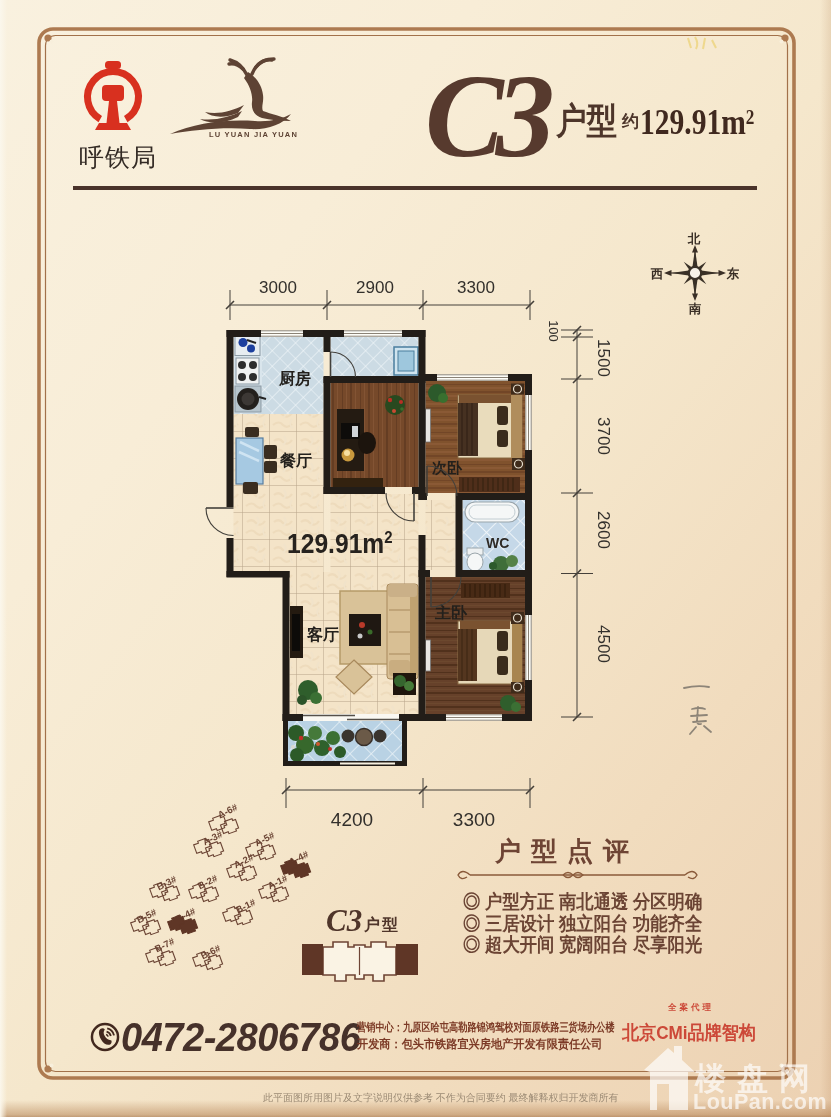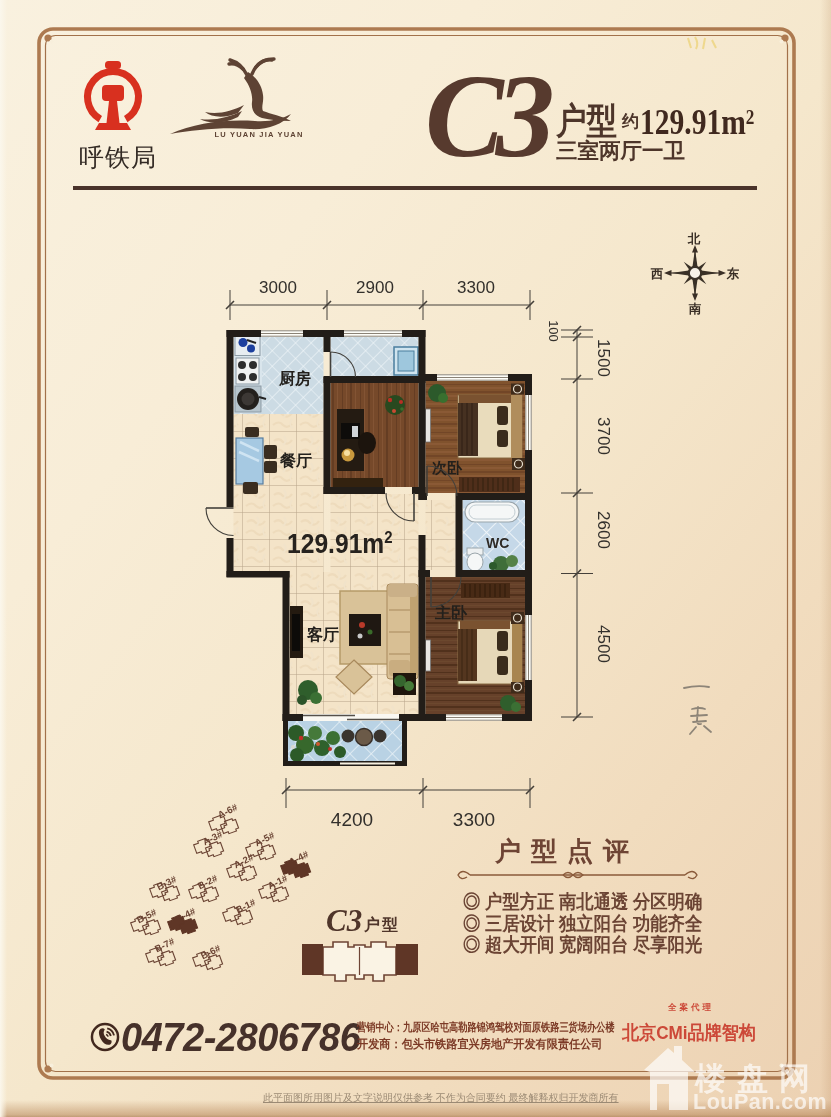--- a/index.html
+++ b/index.html
@@ -57,32 +57,31 @@
       <path d="M10,84 C35,73 65,69 95,71 C110,72 122,69 131,64 C123,75 106,80 90,79 C62,77 34,80 10,84 Z"></path>
     </g>
     <g fill="none" stroke="#5e4334" stroke-width="3.4" stroke-linecap="round">
       <path d="M87,25 C83,17 77,12 70,10"></path>
       <path d="M83,19 C79,15 74,13 69,14"></path>
       <path d="M92,24 C96,14 104,9 114,9"></path>
       <path d="M96,17 C100,12 106,9 112,10"></path>
     </g>
   </svg>
 
-  <div class="abs" style="left:209px;top:130px;width:100px;font-size:7.5px;font-weight:bold;color:#5e4334;letter-spacing:1.2px;text-align:center;">LU YUAN JIA YUAN</div>
+  <div class="abs" style="left:209px;top:130px;width:100px;font-size:7.5px;font-weight:bold;color:#5e4334;letter-spacing:1.2px;">LU YUAN JIA YUAN</div>
 
 
   <div class="abs" style="left:425px;top:58px;width:150px;height:130px;font-family:'Liberation Serif',serif;font-style:italic;font-weight:bold;font-size:118px;line-height:118px;letter-spacing:-8px;color:#573a2e;">C3</div>
 
   <div class="abs" style="left:556px;top:97px;font-size:36px;font-weight:bold;color:#4d352a;white-space:nowrap;transform:scaleX(.85);transform-origin:left top;">户型</div>
 
   <div class="abs" style="left:622px;top:110px;font-size:17px;font-weight:bold;color:#4d352a;">约</div>
 
   <div class="abs" style="left:640px;top:99px;font-family:'Liberation Serif',serif;font-weight:bold;font-size:36px;line-height:36px;color:#40291f;white-space:nowrap;transform:scaleX(.82);transform-origin:left top;">129.91m<span style="font-size:21px;vertical-align:10px;">2</span></div>
 
-  <div class="abs" style="left:556px;top:136px;font-size:21.5px;font-weight:bold;color:#4d352a;letter-spacing:0px;white-space:nowrap;">三室两厅一卫</div>
 
   <div class="abs" style="left:73px;top:186px;width:684px;height:4px;background:#4a332a;"></div>
 
   <svg id="plan" class="abs" style="left:0;top:0;" width="831" height="1117" viewBox="0 0 831 1117">
     <defs>
       <pattern id="ktile" width="11" height="11" patternUnits="userSpaceOnUse" patternTransform="rotate(45)">
         <rect width="11" height="11" fill="#ccdbe4"></rect>
         <path d="M0,0 H11 M0,0 V11" stroke="#f3f8fa" stroke-width="1.2"></path>
       </pattern>
       <pattern id="wctile" width="16" height="16" patternUnits="userSpaceOnUse" patternTransform="rotate(45)">
@@ -611,21 +610,21 @@
   <div class="abs" style="left:121px;top:1015px;font-size:40px;font-weight:bold;font-style:italic;color:#46312a;letter-spacing:-0.5px;white-space:nowrap;transform:scaleX(.95);transform-origin:left top;">0472-2806786</div>
 
   <div class="abs" style="left:357px;top:1020px;font-size:11.5px;font-weight:bold;color:#7c3a26;white-space:nowrap;transform:scaleX(.8);transform-origin:left top;">营销中心：九原区哈屯高勒路锦鸿驾校对面原铁路三货场办公楼</div>
 
   <div class="abs" style="left:357px;top:1036px;font-size:12px;font-weight:bold;color:#7c3a26;letter-spacing:0px;white-space:nowrap;transform:scaleX(.93);transform-origin:left top;">开发商：包头市铁路宜兴房地产开发有限责任公司</div>
 
   <div class="abs" style="left:622px;top:1020px;font-size:19px;font-weight:bold;color:#cc4838;white-space:nowrap;transform:scaleX(.9);transform-origin:left top;">北京CMi品牌智构</div>
 
   <div class="abs" style="left:668px;top:1002px;font-size:8.5px;font-weight:bold;color:#cc4838;letter-spacing:3px;">全案代理</div>
 
-  <div class="abs" style="left:263px;top:1091px;font-size:10px;color:#9b8a74;white-space:nowrap;text-decoration:underline;">此平面图所用图片及文字说明仅供参考 不作为合同要约 最终解释权归开发商所有</div>
+  <div class="abs" style="left:263px;top:1091px;font-size:10px;color:#9b8a74;white-space:nowrap;">此平面图所用图片及文字说明仅供参考 不作为合同要约 最终解释权归开发商所有</div>
 
   <svg class="abs" style="left:638px;top:1040px;" width="193" height="77" viewBox="0 0 193 77">
     <g fill="#ffffff" opacity="0.68">
       <path d="M6,30 L30,8 L36,13 L36,6 L44,6 L44,20 L57,32 L50,32 L50,70 L12,70 L12,32 Z M19,44 L31,44 L31,70 L19,70 Z" fill-rule="evenodd"></path>
       <text x="57" y="49" font-family="Liberation Sans" font-size="31" font-weight="bold" letter-spacing="11">楼盘网</text>
       <text x="55" y="69" font-family="Liberation Sans" font-size="21.5" font-weight="bold" letter-spacing="0.5">LouPan.com</text>
     </g>
   </svg>
 </div>
 

